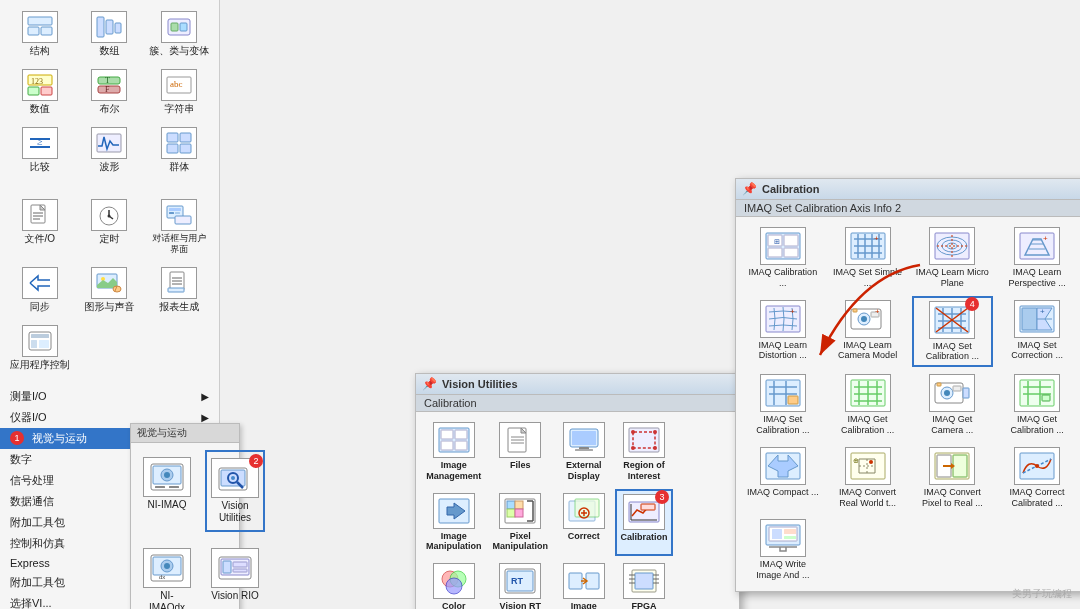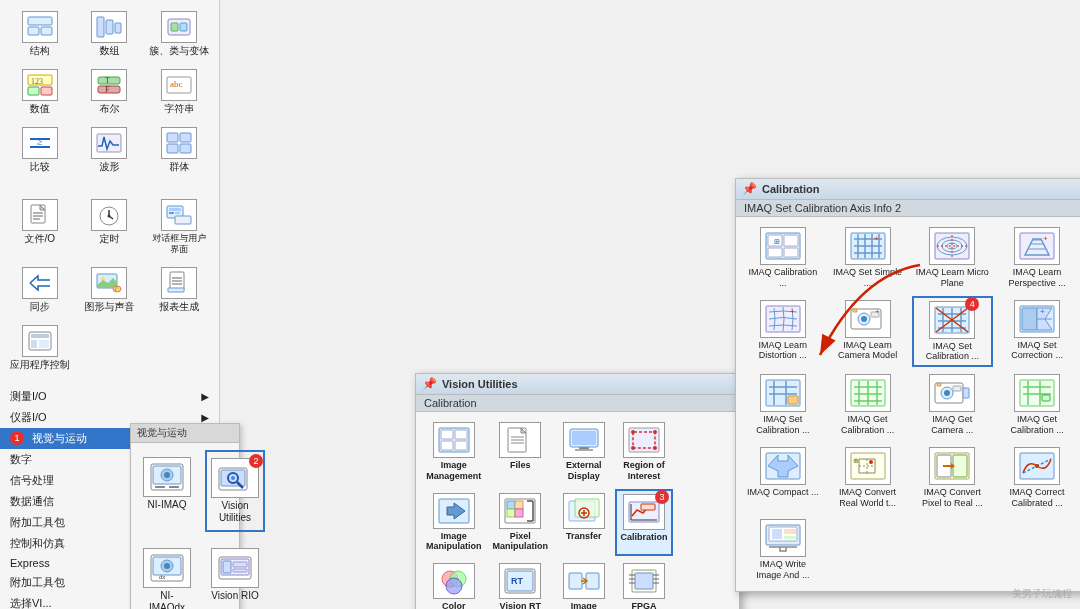--- a/index.html
+++ b/index.html
@@ -679,21 +679,21 @@
     <div class="window-icon-item">
       <div class="window-icon-box">
         <svg width="34" height="28" viewBox="0 0 34 28">
           <rect x="2" y="4" width="26" height="20" rx="1" fill="#ddeeff" stroke="#6699cc" opacity="0.7"></rect>
           <rect x="8" y="2" width="24" height="18" rx="1" fill="#eeffdd" stroke="#66cc66" opacity="0.7"></rect>
           <circle cx="17" cy="16" r="5" fill="none" stroke="#cc3300" stroke-width="1.5"></circle>
           <line x1="14" y1="16" x2="20" y2="16" stroke="#cc3300" stroke-width="1.5"></line>
           <line x1="17" y1="13" x2="17" y2="19" stroke="#cc3300" stroke-width="1.5"></line>
         </svg>
       </div>
-      <span class="window-icon-label">Transfer</span>
+      <span class="window-icon-label">Correct</span>
     </div>
 
     <div class="window-icon-item selected-blue" style="position:relative;">
       <div class="window-icon-box" style="position:relative;">
         <svg width="34" height="28" viewBox="0 0 34 28">
           <rect x="2" y="4" width="30" height="20" rx="1" fill="#eeeeff" stroke="#8888cc"></rect>
           <line x1="4" y1="22" x2="30" y2="22" stroke="#333" stroke-width="1"></line>
           <line x1="4" y1="22" x2="4" y2="6" stroke="#333" stroke-width="1"></line>
           <polyline points="5,18 10,12 16,15 22,8 28,10" fill="none" stroke="#cc3300" stroke-width="1.5"></polyline>
           <rect x="14" y="6" width="14" height="6" rx="0.5" fill="#ffdddd" stroke="#cc3300"></rect>

